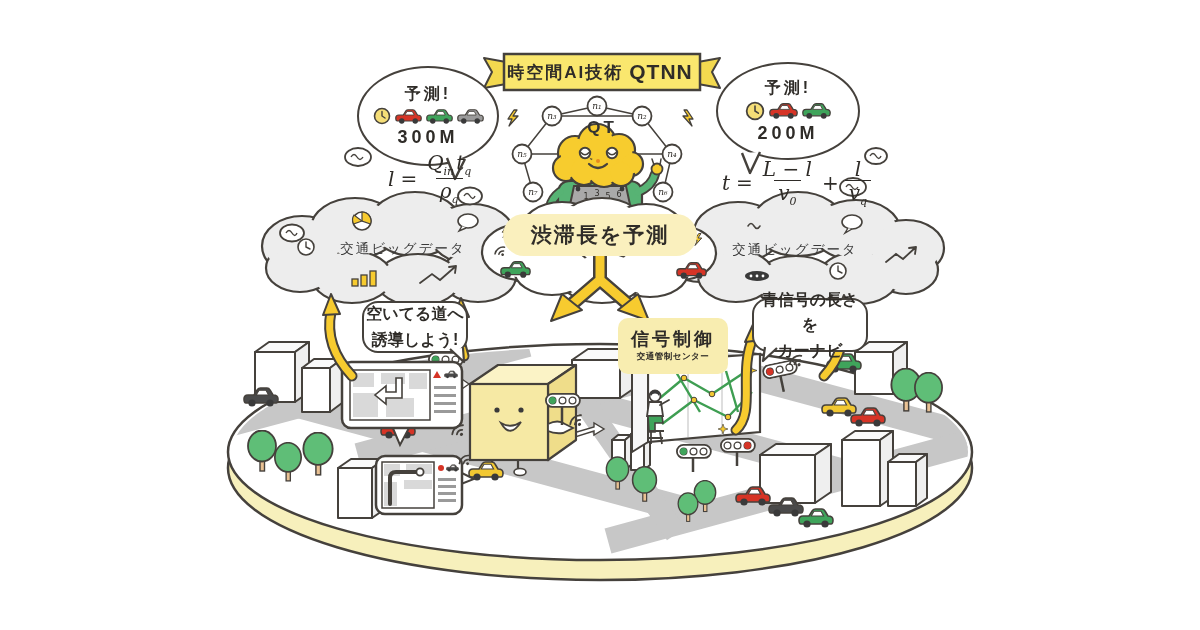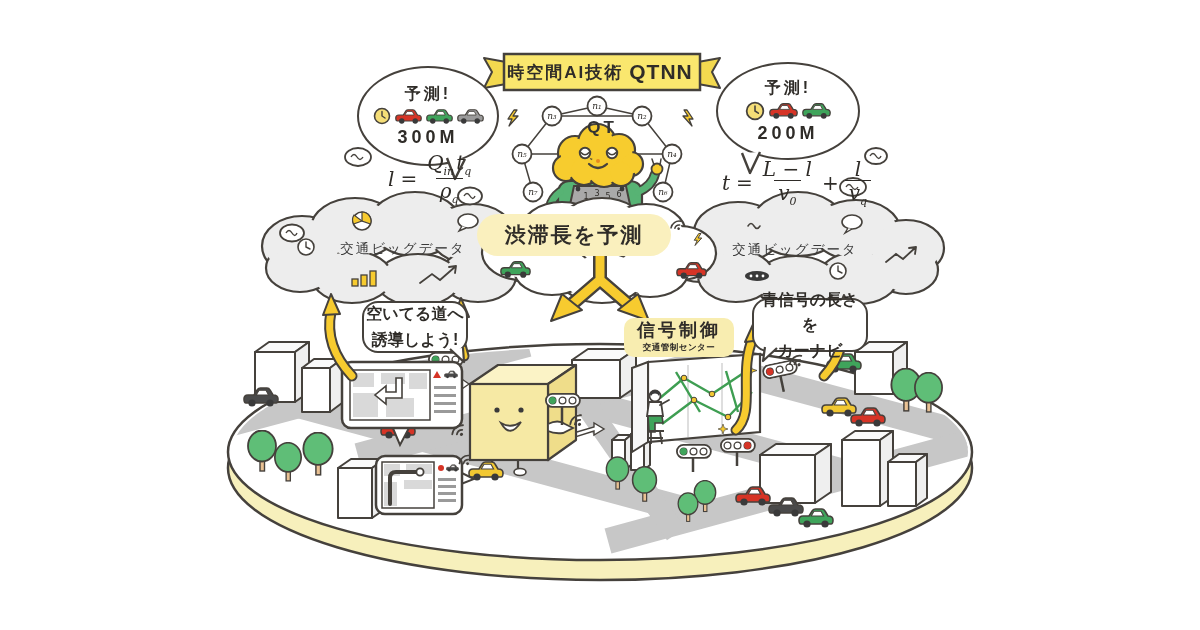--- a/index.html
+++ b/index.html
@@ -603,23 +603,23 @@
     <span class="num">l</span>
     <span class="den"><span>v</span><sub>q</sub></span>
   </span>
 </div>
 
 <div class="ov ctr qt-name" style="left:579px;top:119px;width:46px;height:18px;">QT</div>
 
 <div class="ov ctr cloud-label" style="left:344px;top:240px;width:118px;height:18px;">交通ビッグデータ</div>
 <div class="ov ctr cloud-label" style="left:736px;top:241px;width:118px;height:18px;">交通ビッグデータ</div>
 
-<div class="ov ctr center-label" style="left:477px;top:214px;width:194px;height:42px;">渋滞長を予測</div>
-
-<div class="ov col task-box" style="left:618px;top:318px;width:110px;height:39px;margin-left:6px;">
+<div class="ov ctr center-label" style="left:503px;top:214px;width:194px;height:42px;">渋滞長を予測</div>
+
+<div class="ov col task-box" style="left:618px;top:318px;width:110px;height:56px;">
   <div class="t">信号制御</div>
   <div class="s">交通管制センター</div>
 </div>
 
 <div class="ov col city-bubble" style="left:362px;top:301px;width:102px;height:48px;">
   <div>空いてる道へ</div>
   <div>誘導しよう!</div>
   <svg class="tail-svg" style="left:84px;top:44px;" width="20" height="18">
         <path d="M2 2 L16 15 L15 1" fill="#fff" stroke="#45413C" stroke-width="2.2" stroke-linejoin="round"></path>
       </svg>

